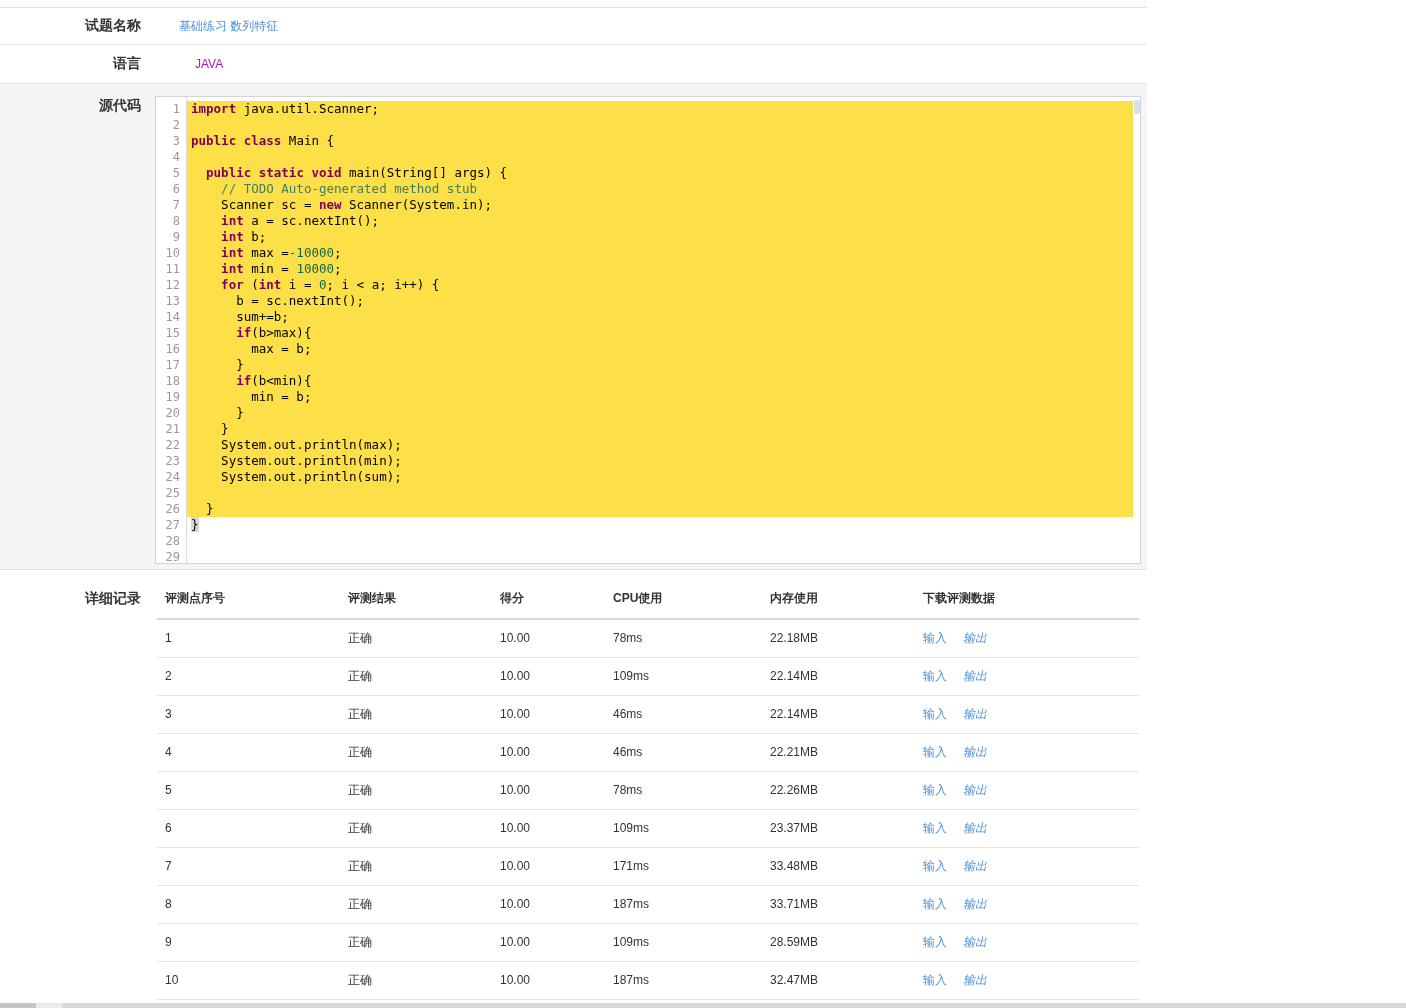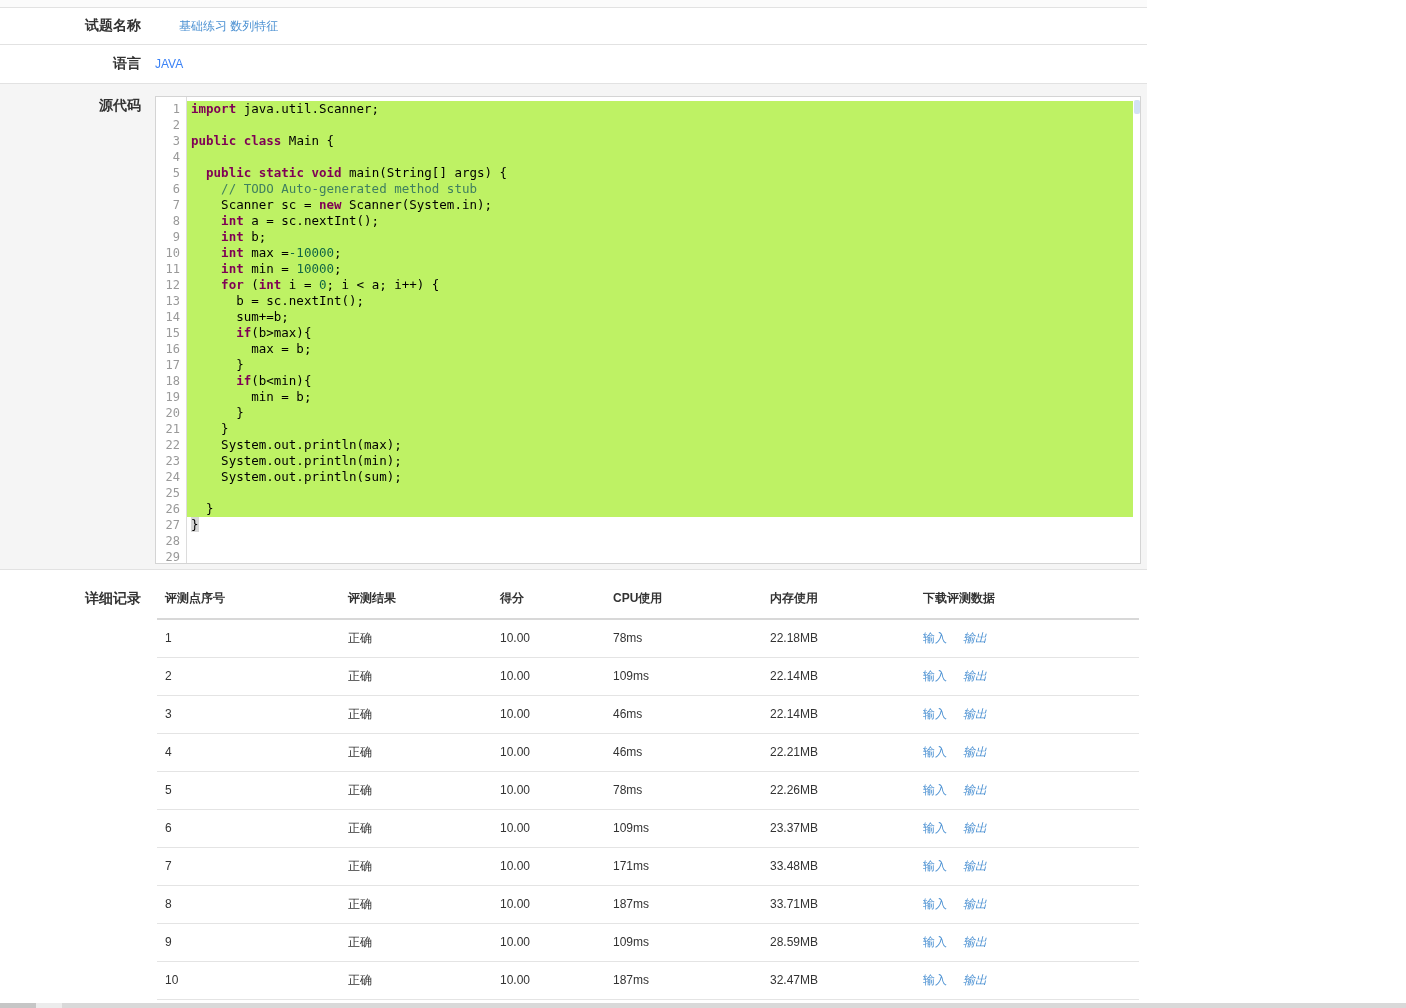--- a/index.html
+++ b/index.html
@@ -6,37 +6,37 @@
   html,body { background:#fff; font-family:"Liberation Sans","DejaVu Sans",sans-serif; color:#333; }
   .page { position:relative; width:1406px; height:1008px; background:#fff; overflow:hidden; }
   .content { position:relative; width:1147px; }
 
   
   .top-strip { height:8px; background:#fbfbfb; border-bottom:1px solid #e2e2e2; }
 
   
   .field-row { display:flex; align-items:center; border-bottom:1px solid #e2e2e2; }
   .field-row.r1 { height:37px;gap:24px; }
-  .field-row.r2 { height:39px; }
+  .field-row.r2 { height:39px;gap:40px; }
   .flabel { width:141px; text-align:right; font-weight:bold; font-size:14px; color:#333; flex:none; }
   .fvalue { margin-left:14px; font-size:12px; }
   a.link { color:#4a90d2; text-decoration:none; cursor:pointer; }
-  .plain-val { color:#3b82f6; }
+  .plain-val { color:#a21caf; }
 
   
   .source-row { position:relative; height:486px; background:#f5f5f5; border-bottom:1px solid #e2e2e2; }
   .source-row .flabel { position:absolute; left:0; top:13px;font-family:Liberation Serif, serif; }
   .editor { position:absolute; left:155px; top:12px; width:986px; height:468px;
             background:#fff; border:1px solid #d4d4d4; display:flex; overflow:hidden;
             font-family:"DejaVu Sans Mono","Liberation Mono",monospace; font-size:12.5px; line-height:16px; }
   .gutter { width:31px; flex:none; padding-top:4px; background:#fff; border-right:1px solid #dcdcdc; }
   .gutter .ln { height:16px; text-align:right; padding-right:6px; color:#999; font-size:12px; }
   .code-area { flex:1; padding-top:4px; position:relative; cursor:text; }
   .cl { height:16px; white-space:pre; padding-left:4px; color:#000; }
-  .cl.sel { background:#bef264; }
+  .cl.sel { background:#fde047; }
   .selchar { background:#d7d7d7; }
   .t-k { color:#7F0055; font-weight:bold; }
   .t-c { color:#3F7F5F; }
   .t-n { color:#116644; }
   .t-p { color:#000; }
   .vscroll { position:absolute; right:0; top:0; width:7px; height:100%; background:#fff; }
   .vthumb { position:absolute; top:3px; right:0; width:6px; height:14px; background:#d3e1f5; border-radius:2px; }
 
   
   .records { position:relative; padding-top:8px; }

